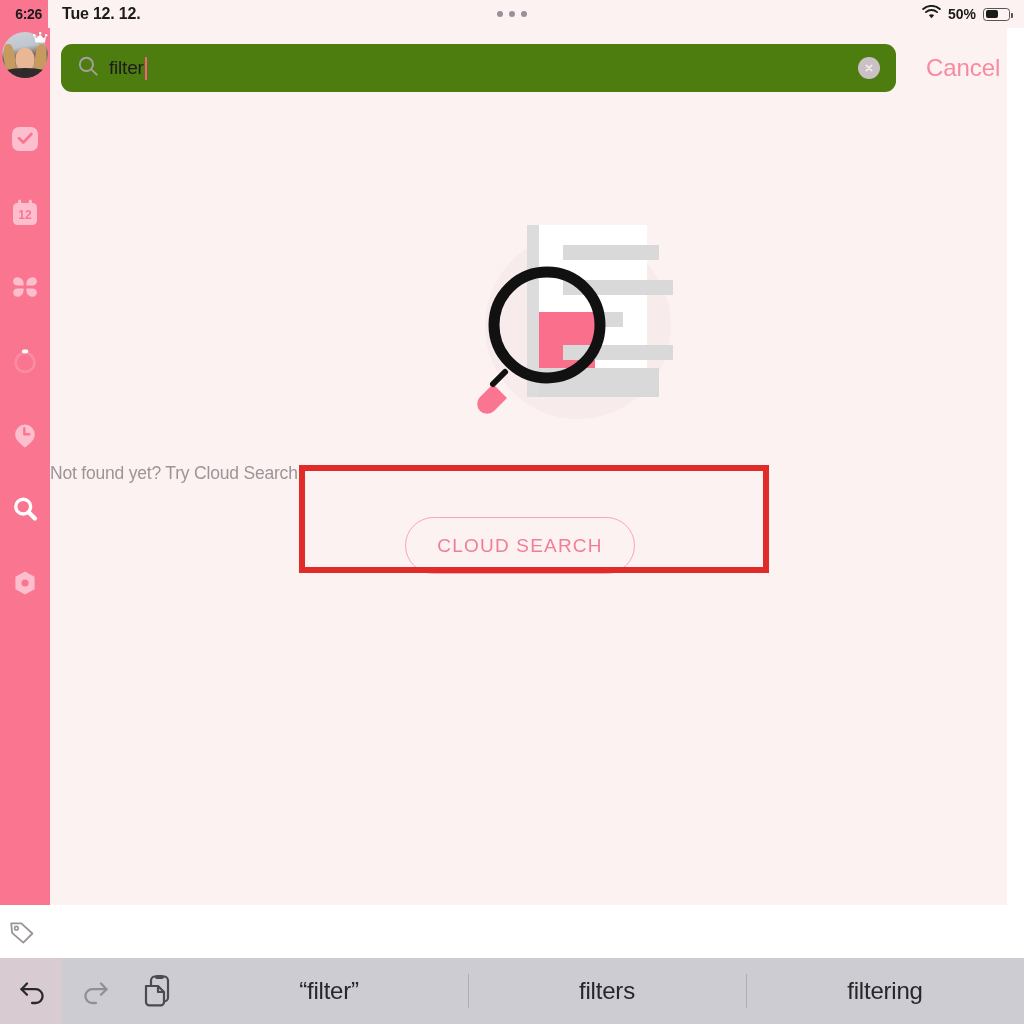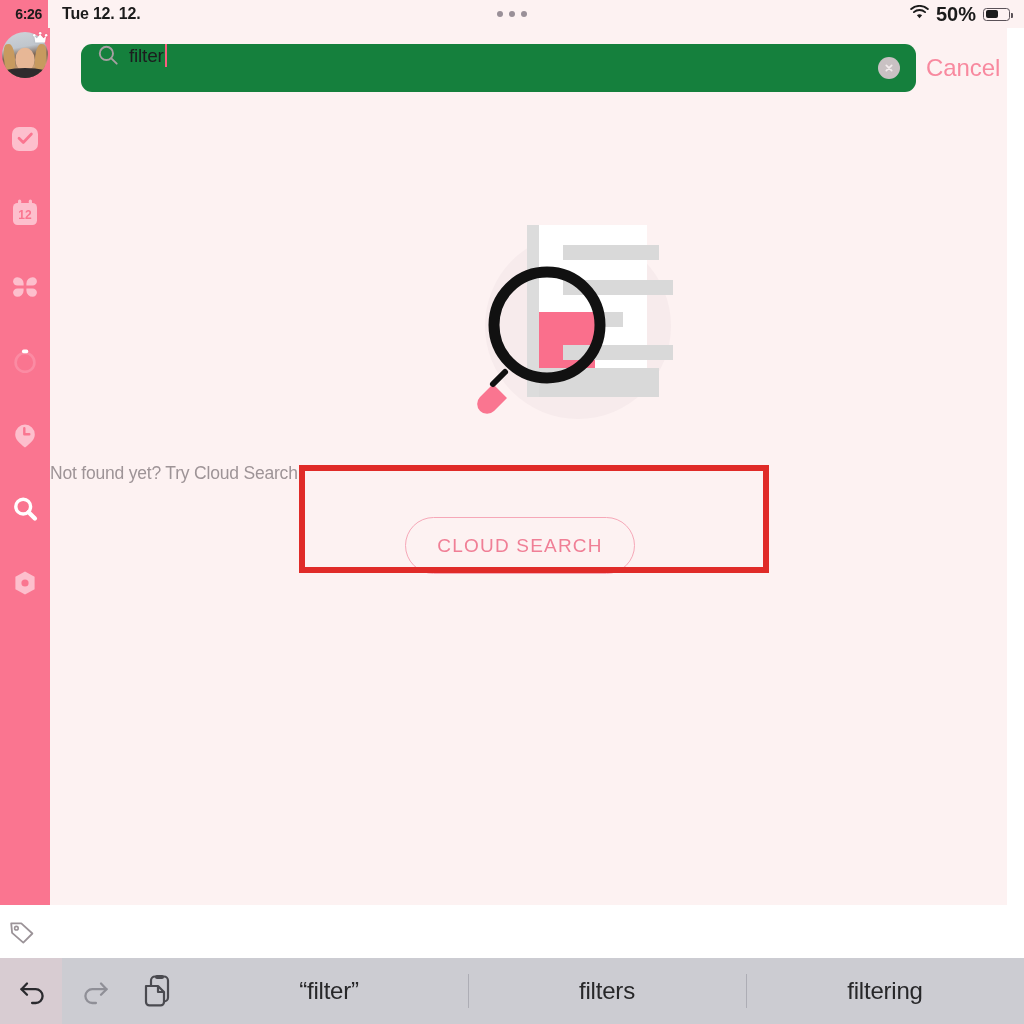--- a/index.html
+++ b/index.html
@@ -32,21 +32,21 @@
   }
   #sb-dots {
     position:absolute; left:0; right:0; top:0; height:28px;
     display:flex; align-items:center; justify-content:center; gap:6px;
   }
   #sb-dots i { width:6px; height:6px; border-radius:50%; background:#9a9098; display:block; }
   .sb-right {
     position:absolute; right:14px; top:0; height:28px;
     display:flex; align-items:center; gap:7px;
   }
-  .sb-pct { font-size:20px; font-weight:bold; color:#1b1b1b; }
+  .sb-pct { font-size:14px; font-weight:bold; color:#1b1b1b; }
   .batt {
     width:27px; height:13px; border:1.6px solid #5a5258;
     border-radius:3.5px; position:relative; display:block;
   }
   .batt::after {
     content:""; position:absolute; right:-4px; top:4px;
     width:2px; height:5px; background:#5a5258; border-radius:0 1px 1px 0;
   }
   .batt i {
     position:absolute; left:1.5px; top:1.5px; bottom:1.5px;
@@ -102,22 +102,22 @@
     position:absolute; left:50px; top:28px; width:957px; height:877px;
     background:#fdf2f2; z-index:10; overflow:hidden;
   }
   #rightstrip {
     position:absolute; left:1007px; top:28px; width:17px; height:877px;
     background:#ffffff; z-index:11;
   }
 
   
   #searchbar {
-    position:absolute; left:31px; top:16px; width:835px; height:48px;
-    background:#15803d; border-radius:11px; display:flex; align-items:flex-start;
+    position:absolute; left:11px; top:16px; width:835px; height:48px;
+    background:#4d7c0f; border-radius:11px; display:flex; align-items:center;
   }
   #search-mag { margin-left:16px; margin-right:10px; flex:0 0 auto; }
   #search-text {
     font-size:19px; color:#1c1c1e; letter-spacing:-0.2px;
     display:flex; align-items:center;
   }
   #caret {
     width:2px; height:23px; background:#fa5f80; margin-left:1px;
     display:inline-block;
   }

